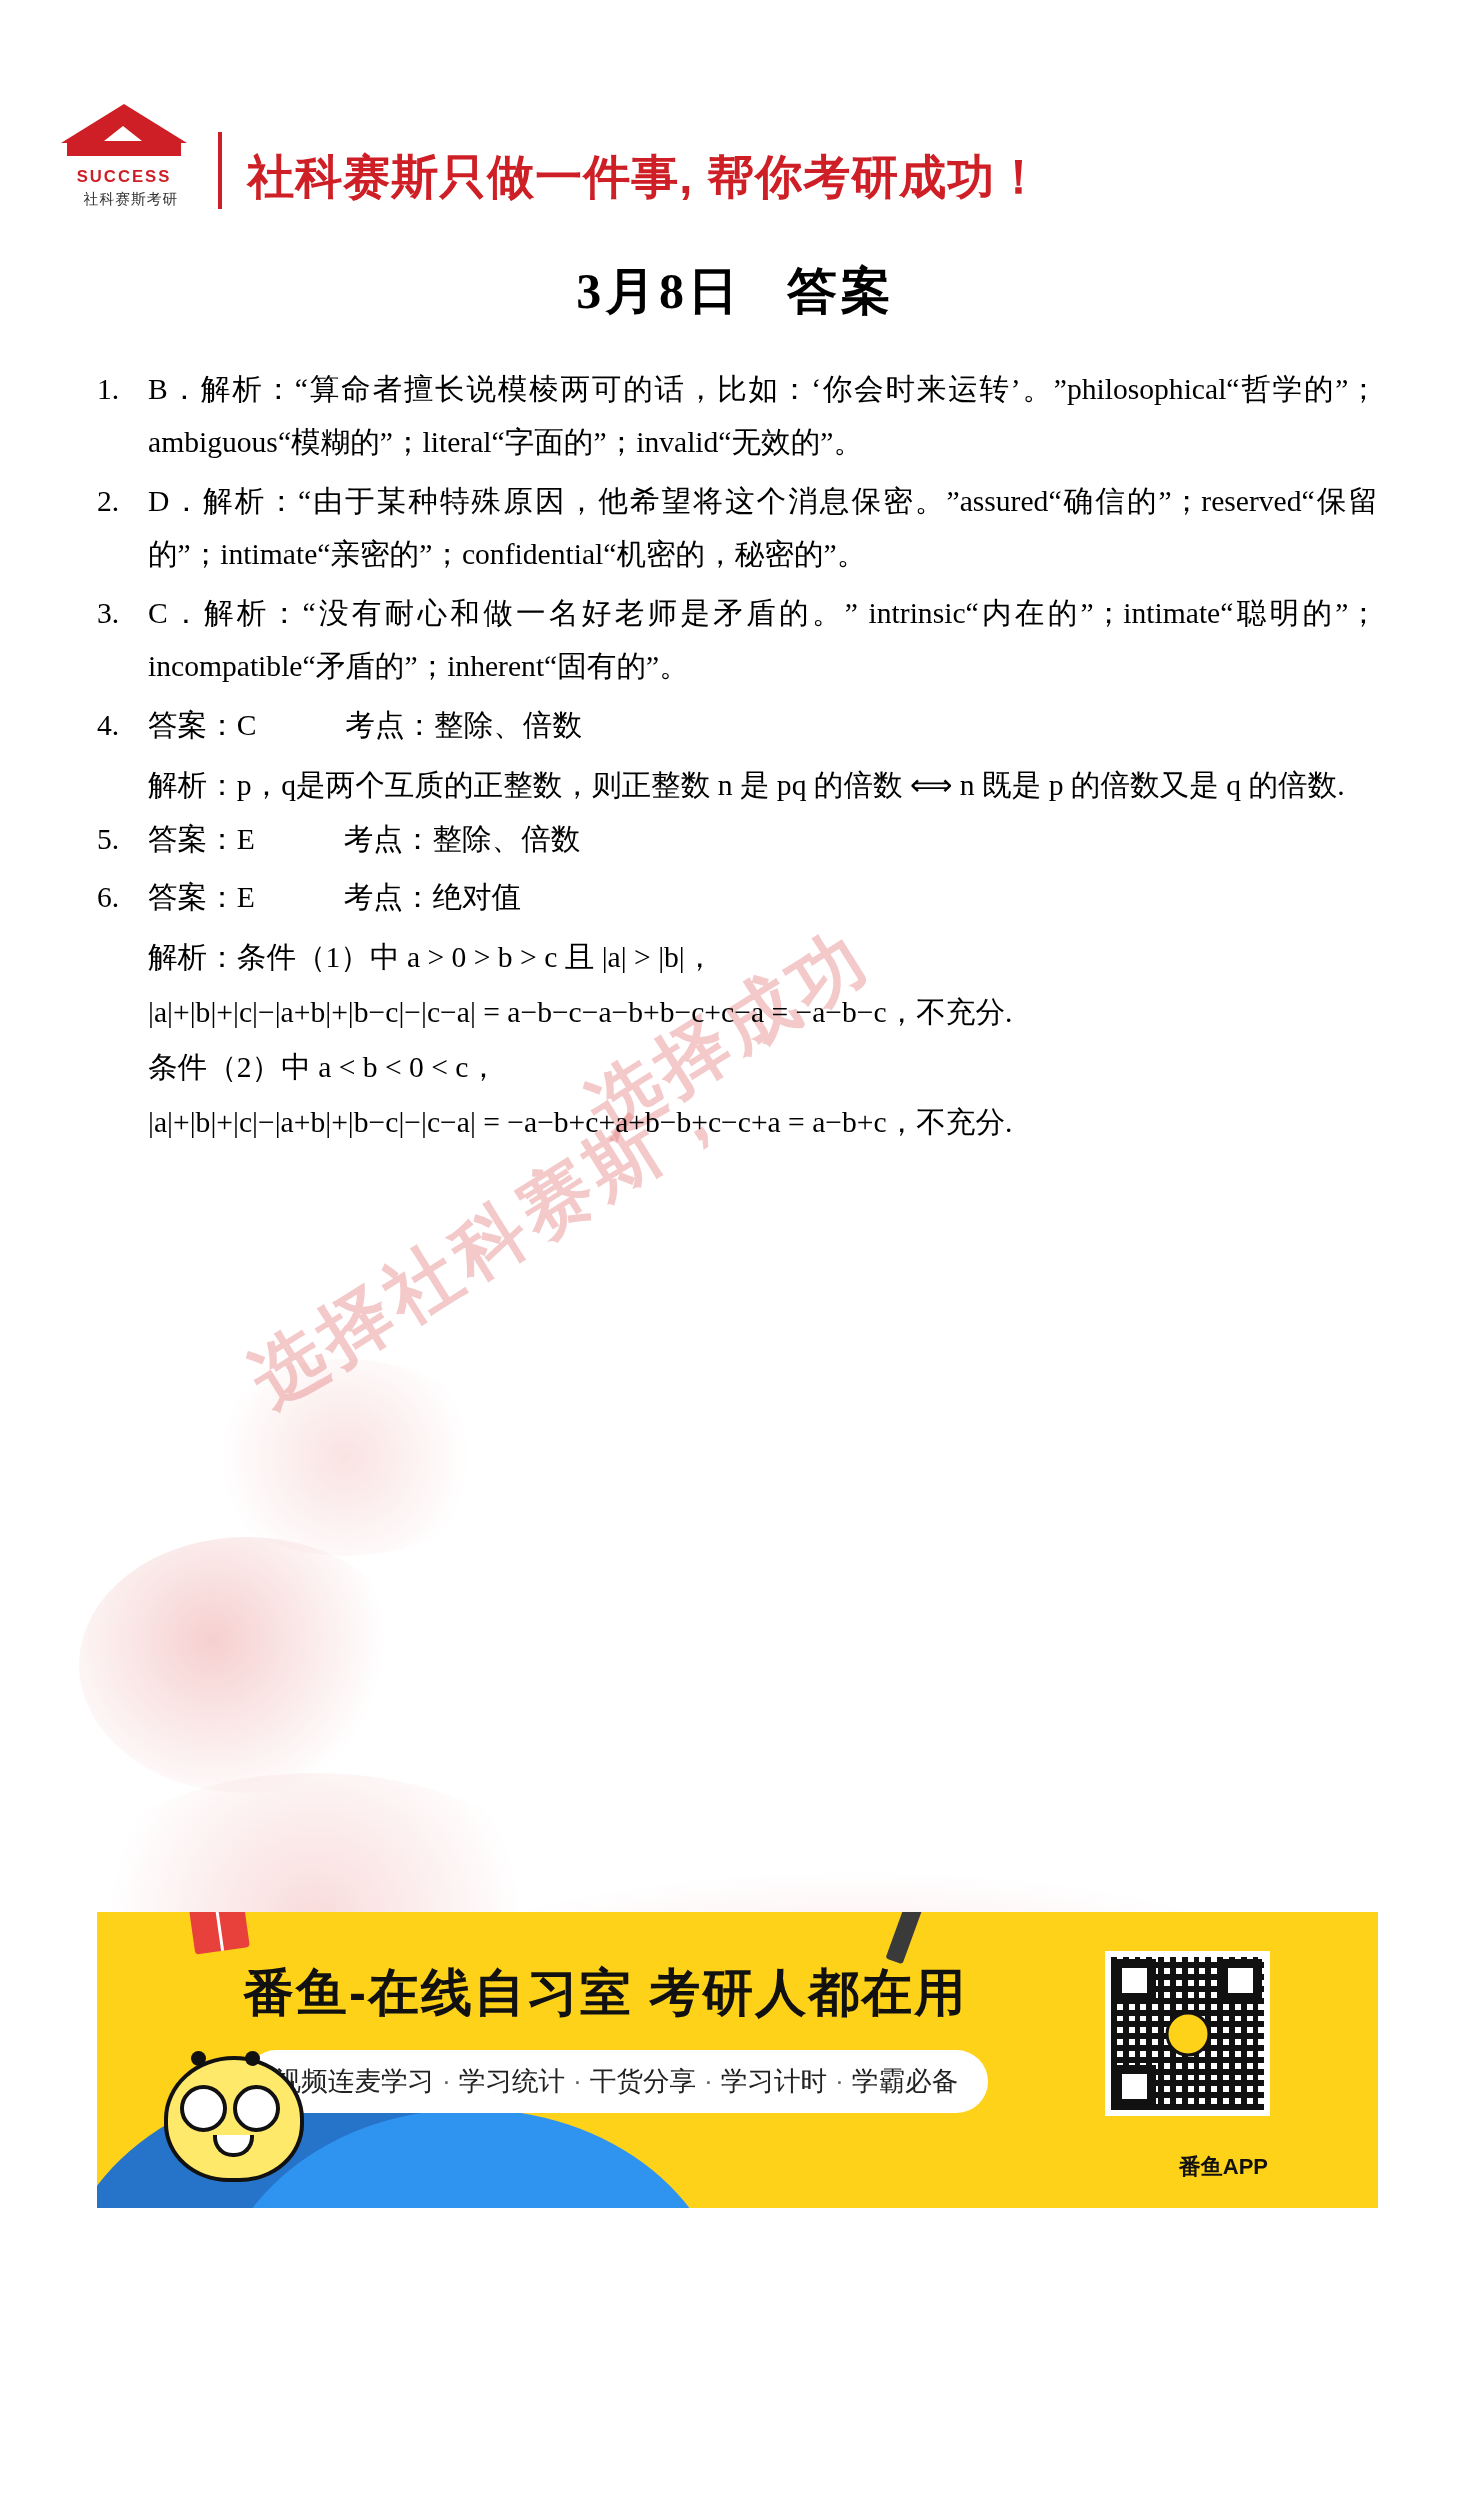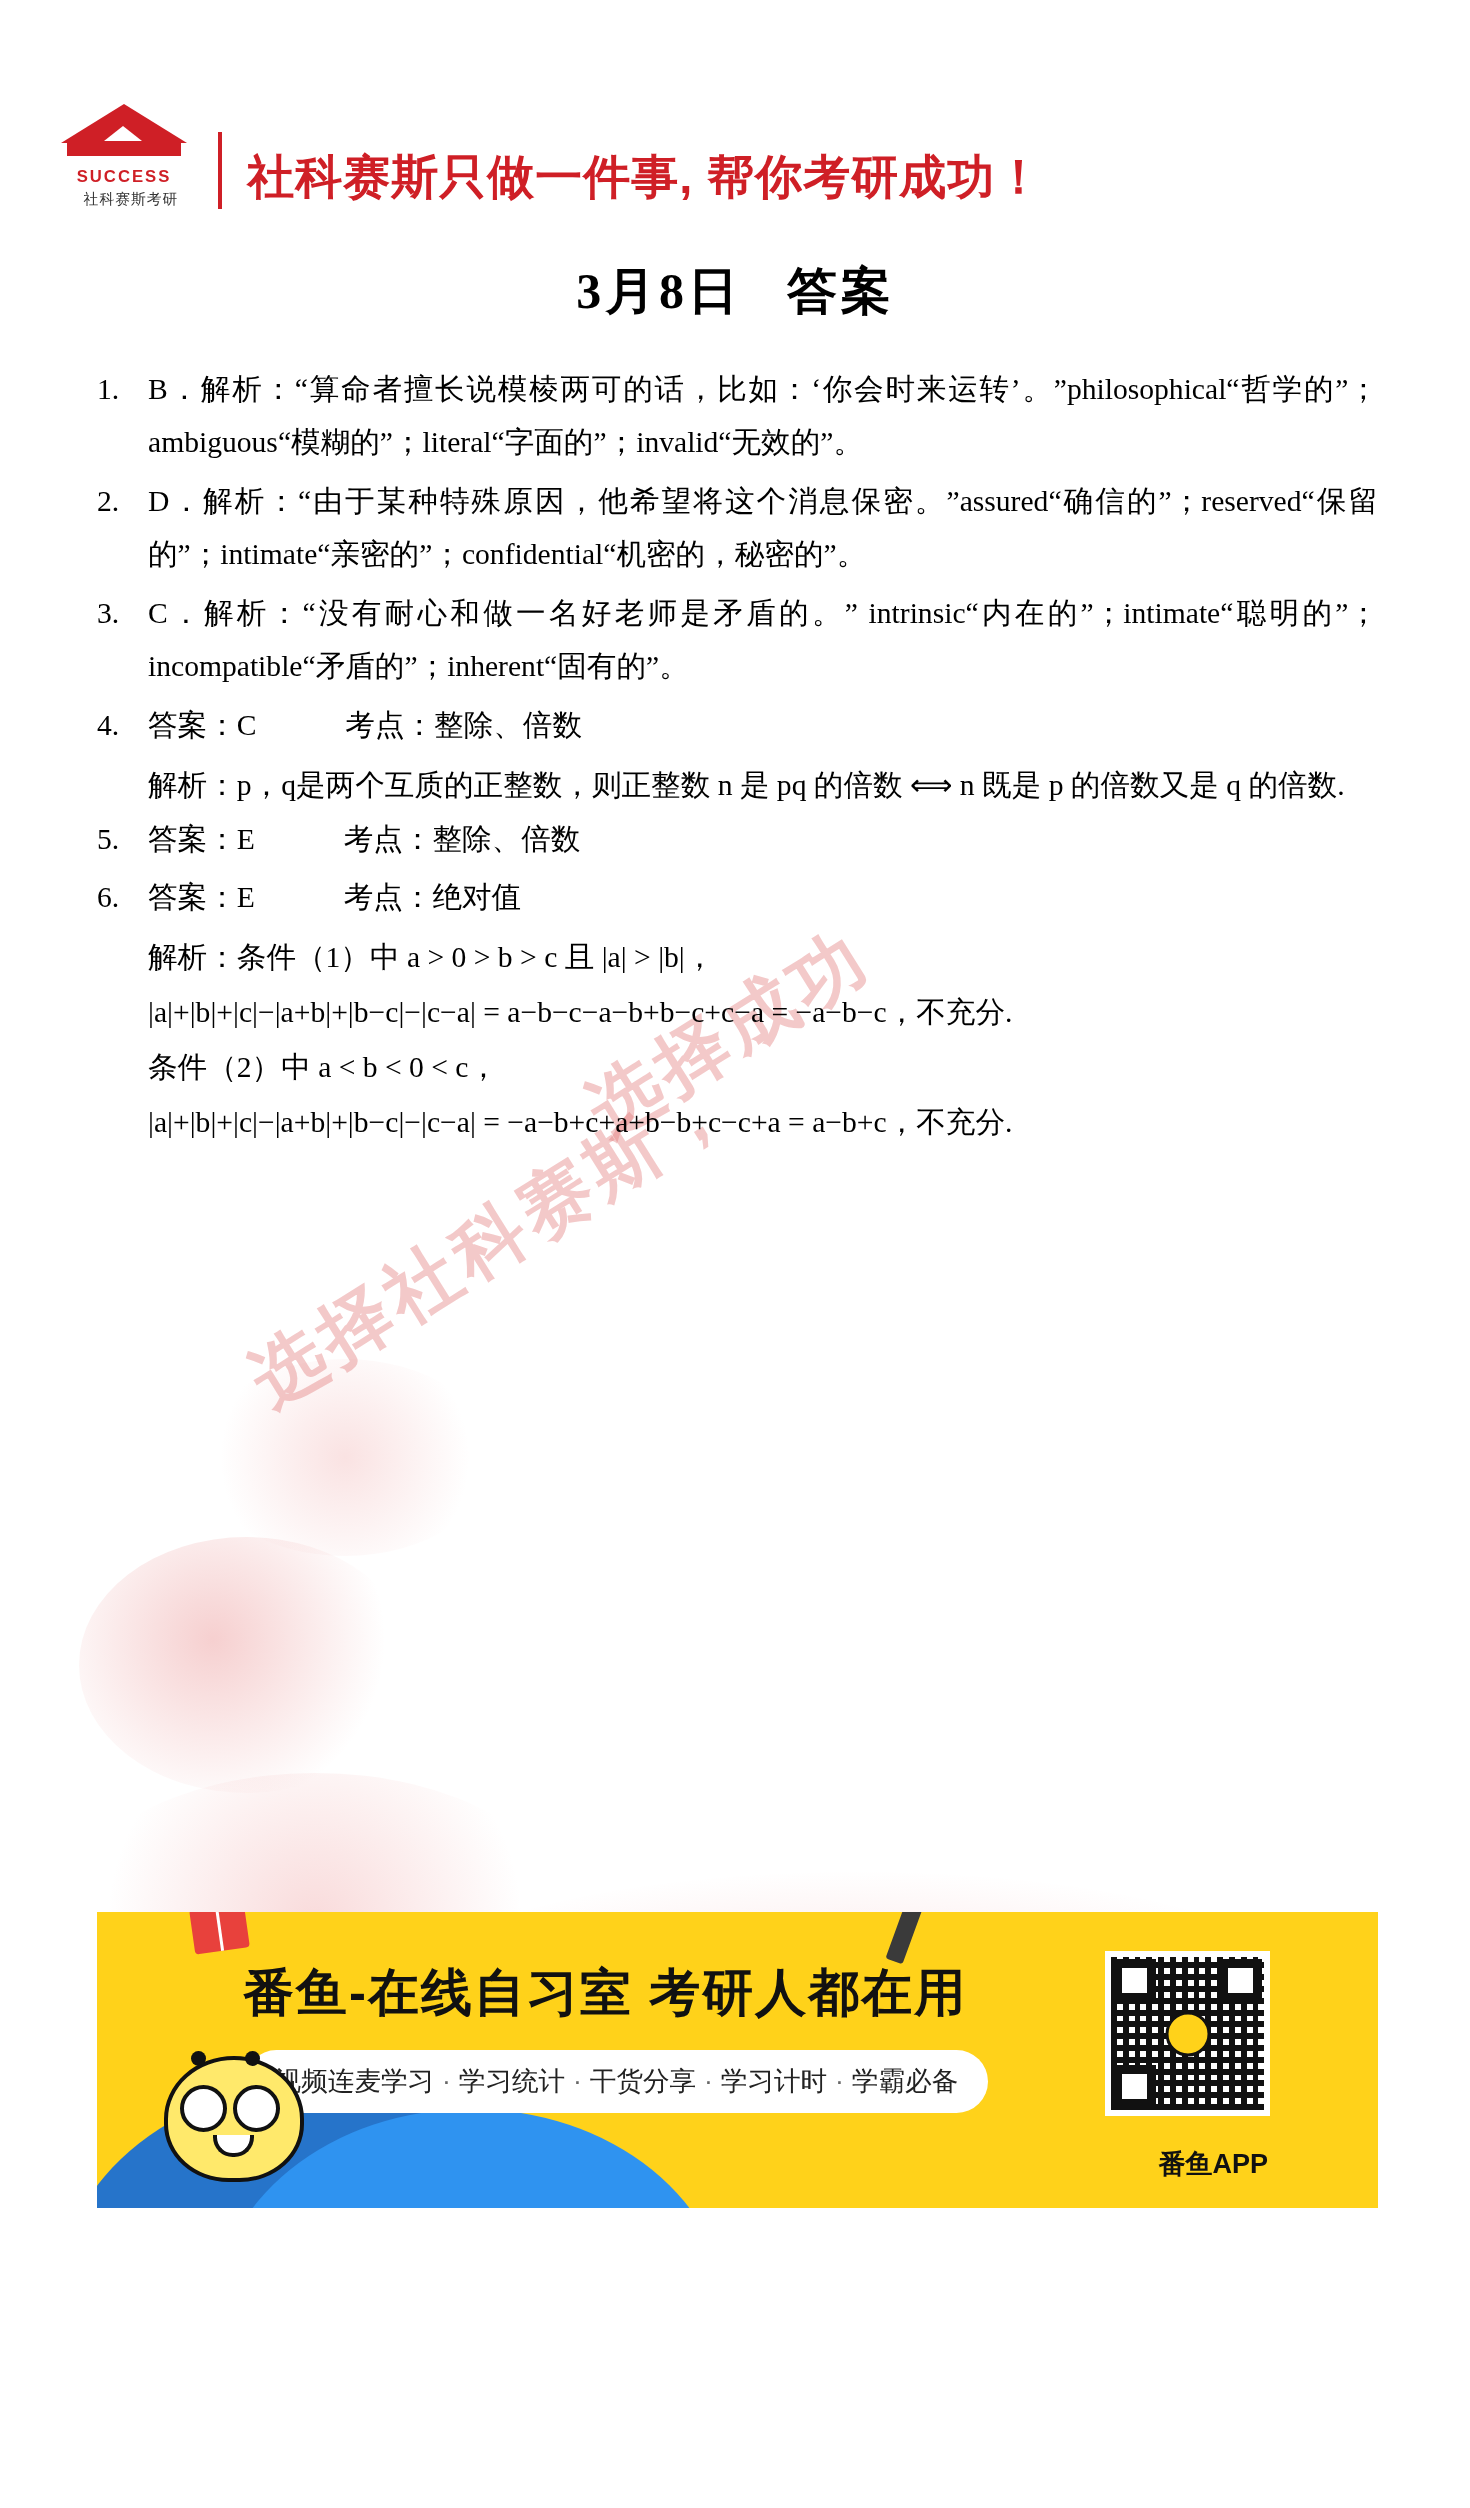--- a/index.html
+++ b/index.html
@@ -337,21 +337,21 @@
     width: 39px; height: 39px;
     background: #ffd21a;
     border-radius: 50%;
     border: 3px solid #111;
   }
   .ad-appname {
     position: absolute;
     right: 110px;
     bottom: 25.6px;
     font-family: "Liberation Sans", sans-serif;
-    font-size: 27px;
+    font-size: 22px;
     font-weight: bold;
     color: #111;
   }
 </style>
 </head>
 <body>
 
 <div class="page">
 
   <div class="blotch" style="left:79px; top:1537px; width:335px; height:256px; background:radial-gradient(circle at 40% 40%, rgba(235,150,150,0.45), rgba(235,150,150,0) 68%);"></div>

